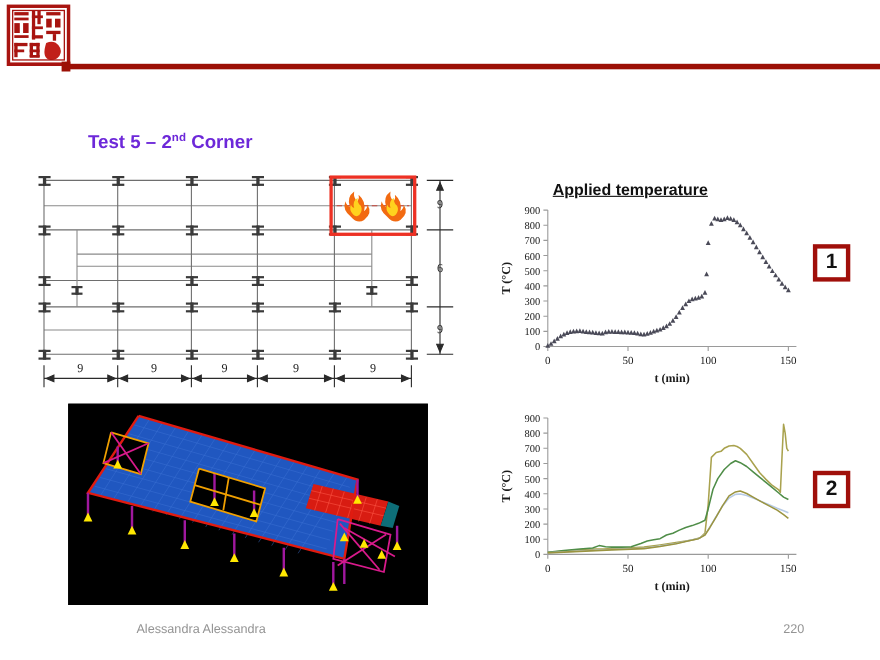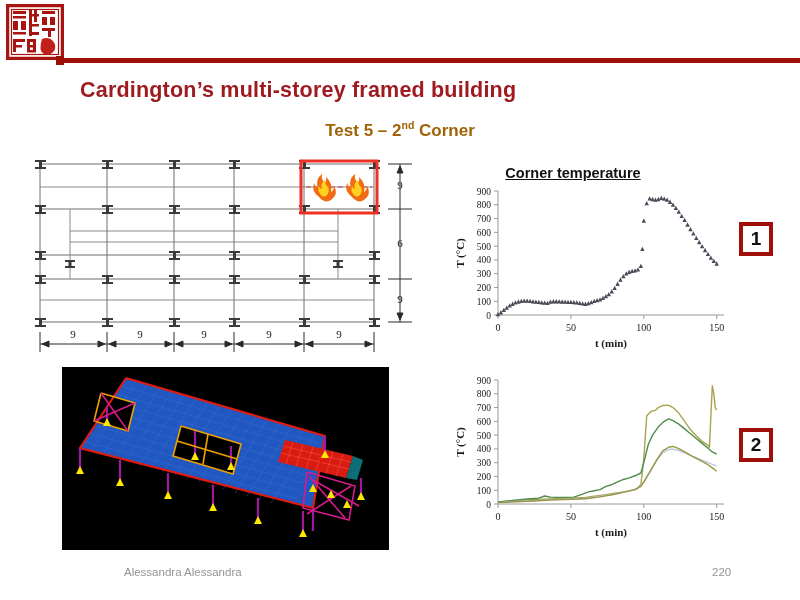--- a/index.html
+++ b/index.html
@@ -14,22 +14,22 @@
   .hrule{position:absolute;left:60px;top:58px;width:740px;height:5px;
          background:#9c1006;}
   .hrule-cap{position:absolute;left:56px;top:56px;width:8px;height:9px;
          background:#9c1006;}
 
   .title{
     position:absolute;left:80px;top:78px;width:640px;
     color:#9e1b20;font-size:21.5px;font-weight:bold;letter-spacing:.2px;
   }
   .subtitle{
-    position:absolute;left:80px;top:119px;width:640px;text-align:center;
-    color:#a16207;font-size:17px;font-weight:bold;
+    position:absolute;left:80px;top:119px;width:640px;text-align:left;
+    color:#6d28d9;font-size:17px;font-weight:bold;
   }
   .subtitle sup{font-size:10.5px;vertical-align:super;font-weight:bold;}
 
   
   .plan{position:absolute;left:22px;top:152px;width:400px;height:205px;}
   .plan svg{display:block;}
 
   
   .fem{position:absolute;left:62px;top:367px;width:325px;height:181px;
        background:#000;overflow:hidden;border:1px solid #000;}
@@ -97,21 +97,20 @@
         <rect x="27" y="35" width="3" height="13"></rect>
       </g>
       <path d="M36 35 q7 -3 11 2 q4 5 1 10 q-4 5 -10 3 q-6 -3 -2 -15 z" fill="#c1201a"></path>
       <rect x="5.5" y="5.5" width="47" height="45" fill="none" stroke="#a81410" stroke-width="1.2"></rect>
     </svg>
   </div>
 
   <div class="hrule-cap"></div>
   <div class="hrule"></div>
 
-  <div class="title">Cardington’s multi-storey framed building</div>
 
   <div class="subtitle"><span>Test 5 – 2</span><sup>nd</sup><span> Corner</span></div>
 
   <div class="plan">
     <svg width="400" height="205" viewBox="0 0 400 205">
       <g stroke="#6e6e6e" stroke-width="1" fill="none">
 
         <line x1="18" y1="12" x2="352" y2="12"></line>
         <line x1="18" y1="57" x2="352" y2="57"></line>
         <line x1="18" y1="103" x2="352" y2="103"></line>
@@ -390,21 +389,21 @@
         <polygon points="132,84 128,92 136,92"></polygon>
         <polygon points="168,94 164,102 172,102"></polygon>
         <polygon points="250,116 246,124 254,124"></polygon>
         <polygon points="268,122 264,130 272,130"></polygon>
         <polygon points="284,132 280,140 288,140"></polygon>
       </g>
     </svg>
   </div>
 
   <div class="chart-block" id="chart1">
-    <div class="chart-title">Corner temperature</div>
+    <div class="chart-title">Applied temperature</div>
     <svg class="chart-svg" id="c1svg" width="290" height="172" viewBox="0 0 290 172">
         <line x1="46" y1="8" x2="46" y2="132" stroke="#9a9a9a" stroke-width="1"></line>
         <line x1="46" y1="132" x2="272" y2="132" stroke="#9a9a9a" stroke-width="1"></line>
         <line x1="42" y1="132" x2="46" y2="132" stroke="#9a9a9a" stroke-width="1"></line>
         <text x="39" y="135.6" text-anchor="end" font-size="9.5" fill="#1a1a1a" font-family="&quot;Liberation Serif&quot;,serif">0</text>
         <line x1="42" y1="118.22222222222223" x2="46" y2="118.22222222222223" stroke="#9a9a9a" stroke-width="1"></line>
         <text x="39" y="121.82222222222222" text-anchor="end" font-size="9.5" fill="#1a1a1a" font-family="&quot;Liberation Serif&quot;,serif">100</text>
         <line x1="42" y1="104.44444444444444" x2="46" y2="104.44444444444444" stroke="#9a9a9a" stroke-width="1"></line>
         <text x="39" y="108.04444444444444" text-anchor="end" font-size="9.5" fill="#1a1a1a" font-family="&quot;Liberation Serif&quot;,serif">200</text>
         <line x1="42" y1="90.66666666666667" x2="46" y2="90.66666666666667" stroke="#9a9a9a" stroke-width="1"></line>

